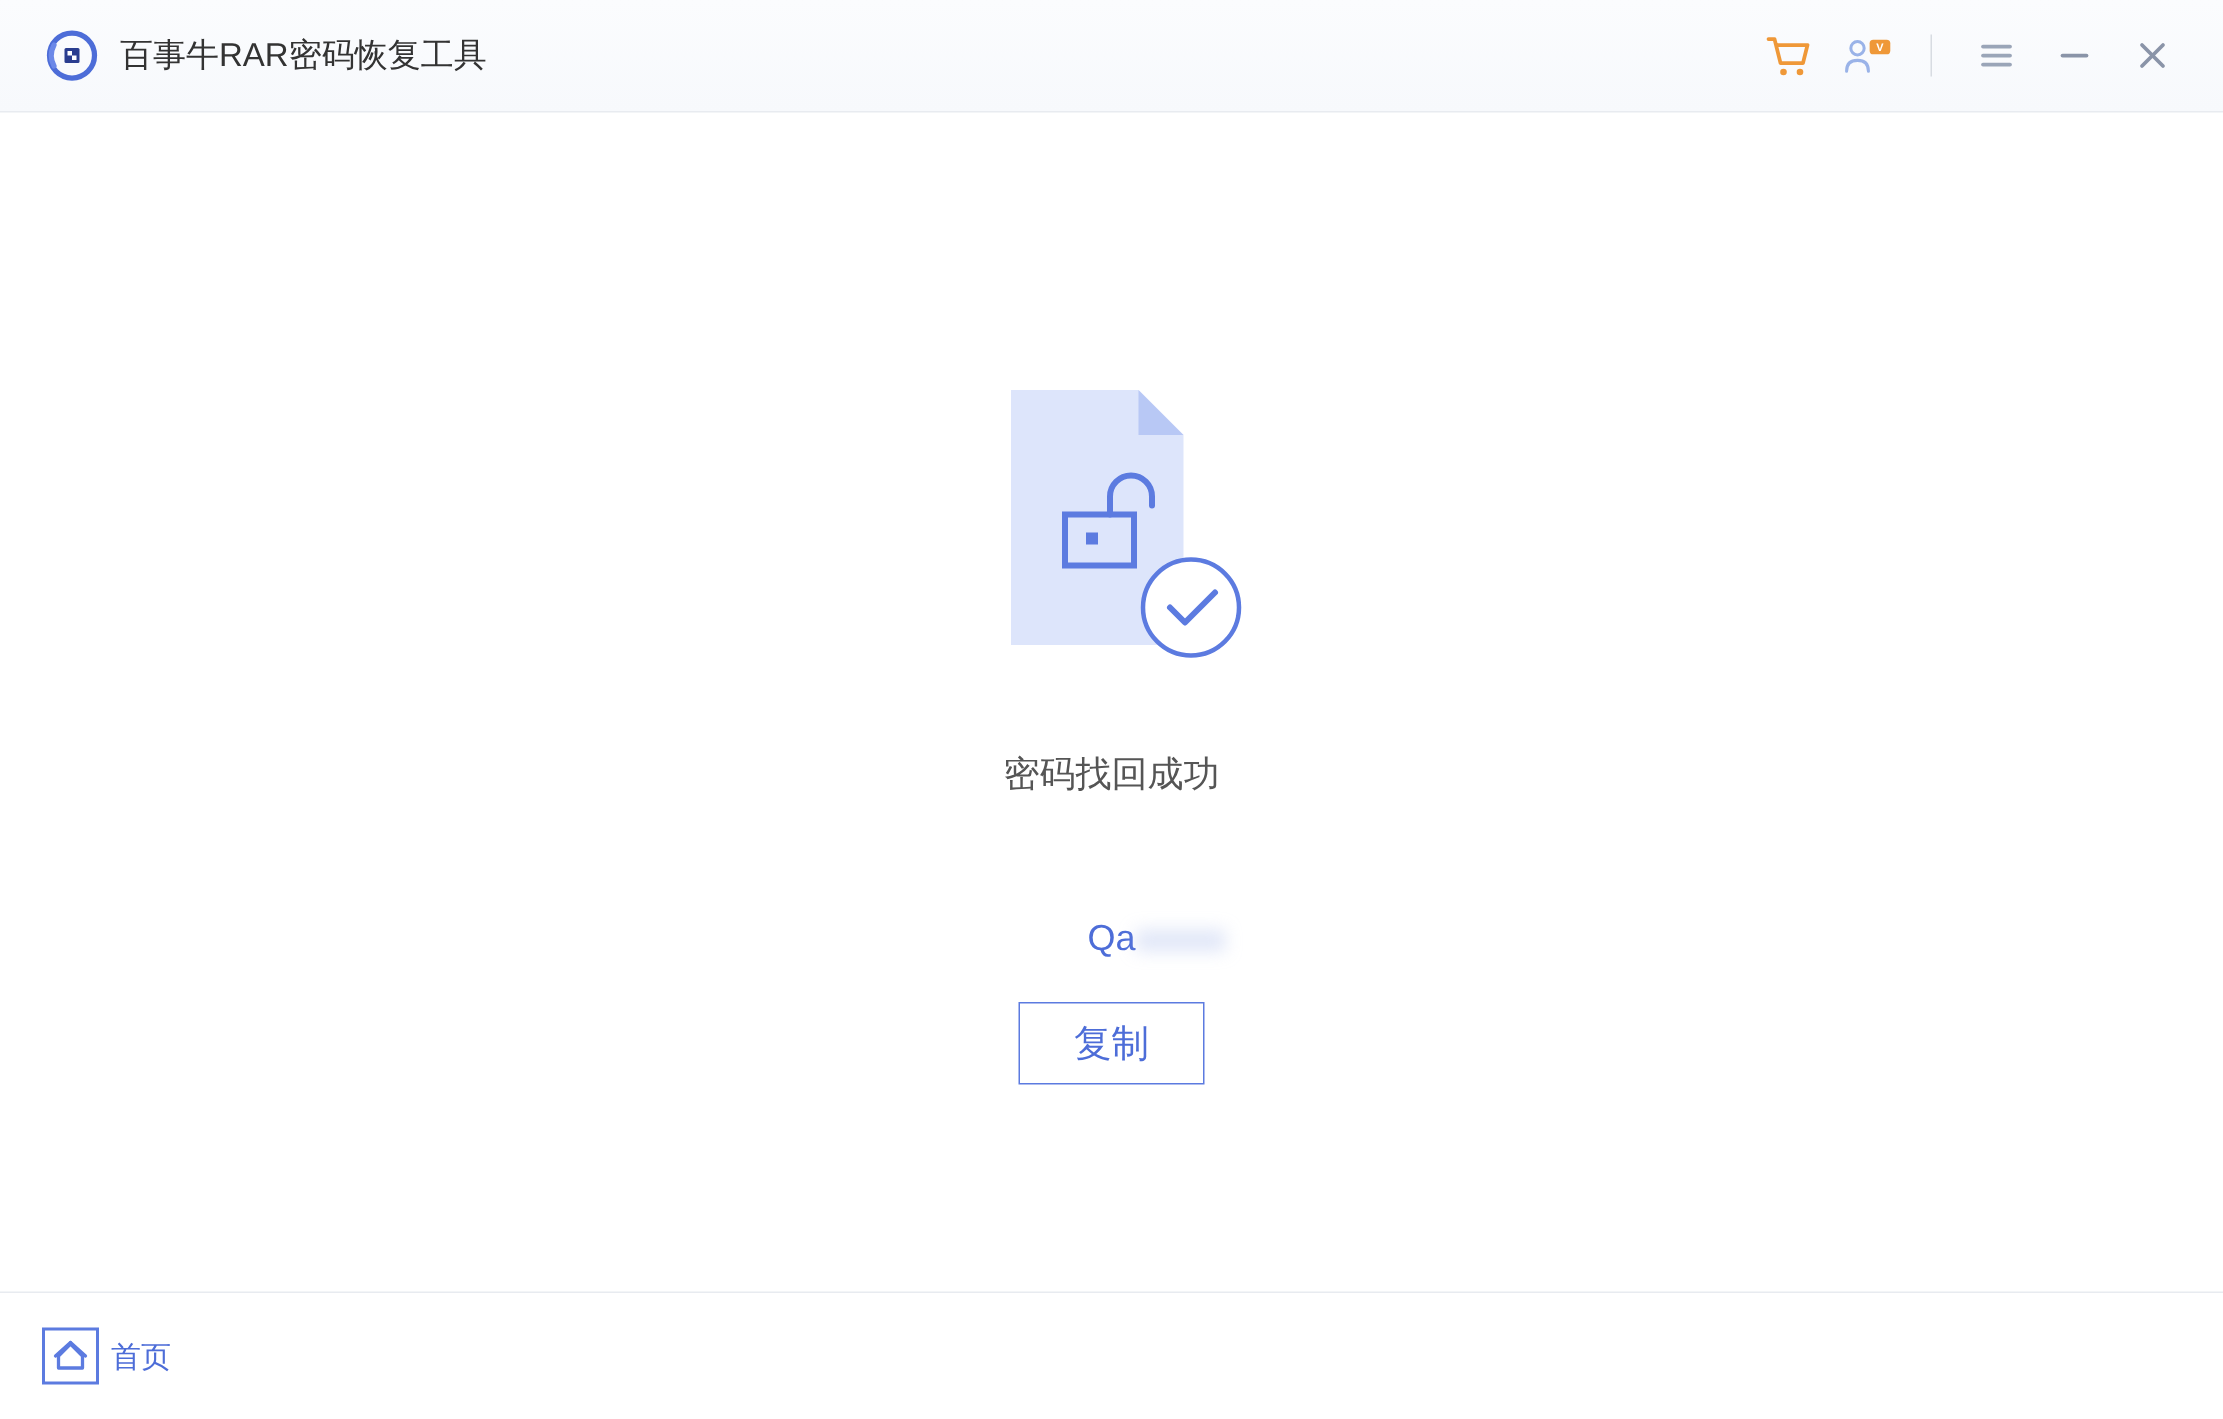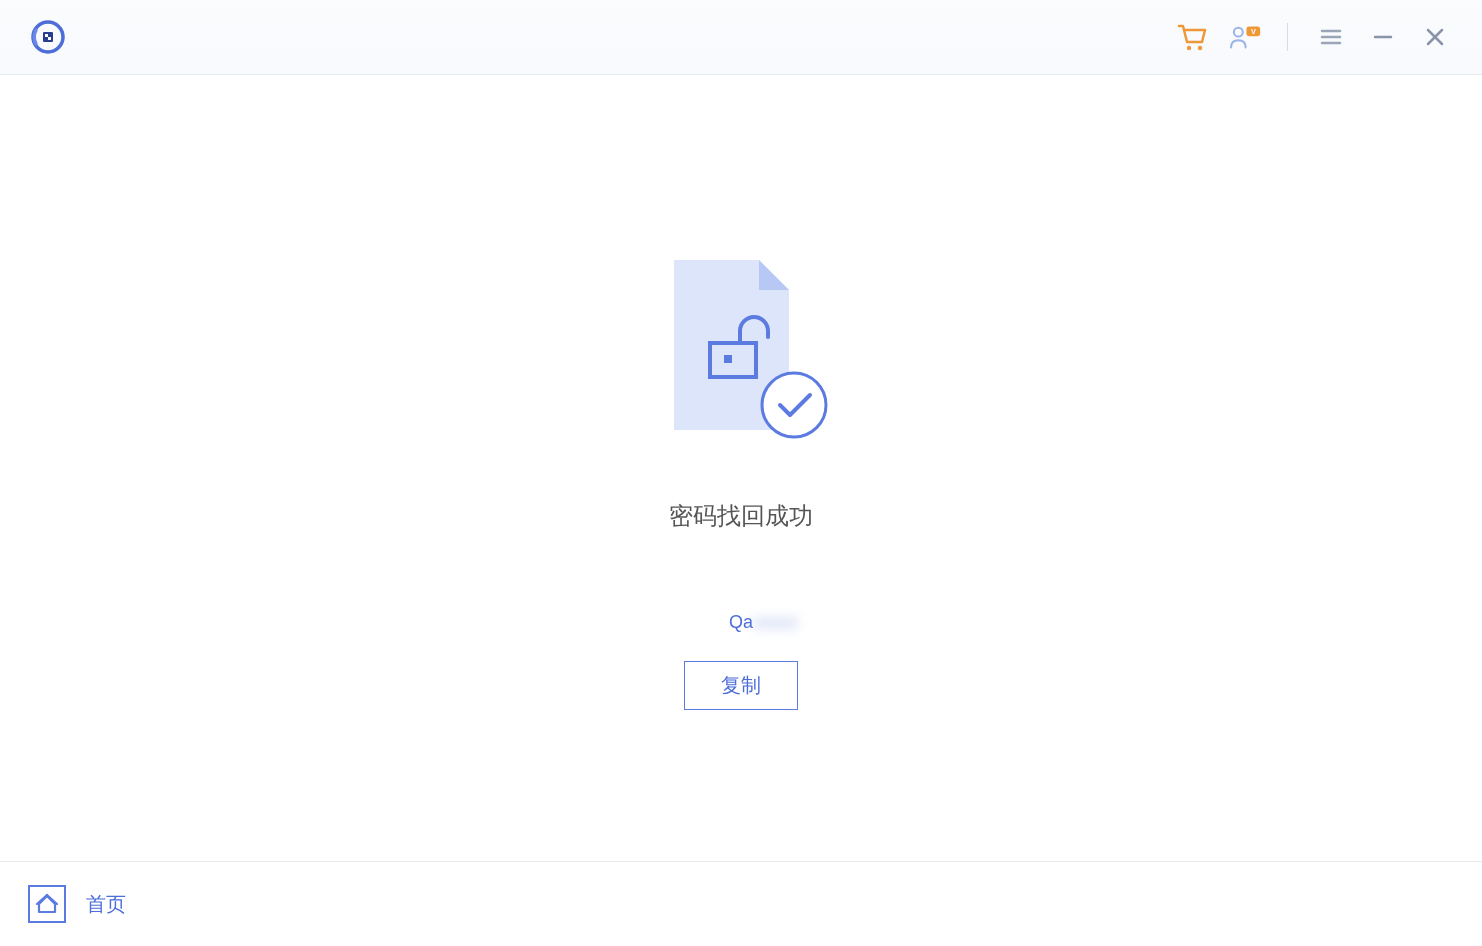--- a/index.html
+++ b/index.html
@@ -71,56 +71,56 @@
       height: 185px;
       position: relative;
       margin-bottom: 60px;
     }
     .success-message {
       font-size: 24px;
       color: #555555;
       margin-bottom: 80px;
     }
     .password-display {
-      font-size: 18px;
+      font-size: 24px;
       color: #4d6dd8;
       margin-bottom: 28px;
       position: relative;
     }
     .password-blur {
       filter: blur(6px);
       position: absolute;
       left: 100%;
       top: 0;
       color: #9cb0e8;
     }
     .copy-button {
       background: #ffffff;
       border: 1.5px solid #5c7be0;
       color: #4d6dd8;
-      font-size: 20px;
+      font-size: 25px;
       padding: 10px 36px;
       cursor: pointer;
       font-family: inherit;
     }
     .footer {
       position: absolute;
       bottom: 0;
       left: 0;
       right: 0;
       height: 85px;
       border-top: 1px solid #e8ebf0;
       display: flex;
       align-items: center;
       padding: 0 28px;
     }
     .home-button {
       display: flex;
       align-items: center;
-      gap: 20px;
+      gap: 8px;
       cursor: pointer;
     }
     .home-icon {
       width: 38px;
       height: 38px;
       border: 2px solid #5c7be0;
       display: flex;
       align-items: center;
       justify-content: center;
     }
@@ -136,20 +136,21 @@
   <div class="header-left">
     <div class="logo">
       <svg width="36" height="36" viewBox="0 0 36 36">
         <circle cx="18" cy="18" r="15" fill="none" stroke="#4d6dd8" stroke-width="3.5"></circle>
         <path d="M 6 11 A 15 15 0 0 0 6 25" fill="none" stroke="#6b88e8" stroke-width="3.5" stroke-linecap="round"></path>
         <rect x="13" y="13" width="10" height="10" fill="#2a3d8f" rx="1"></rect>
         <rect x="15" y="15" width="3" height="3" fill="#ffffff"></rect>
         <rect x="18" y="18" width="3" height="3" fill="#ffffff"></rect>
       </svg>
     </div>
+    <div class="app-title">百事牛RAR密码恢复工具</div>
   </div>
   <div class="header-right">
     <div class="header-icon">
       <svg width="34" height="34" viewBox="0 0 34 34">
         <path d="M 4 6 L 8 6 L 12 22 L 27 22 L 30 10 L 10 10" fill="none" stroke="#ef9838" stroke-width="2.5" stroke-linecap="round" stroke-linejoin="round"></path>
         <circle cx="14" cy="28" r="2.2" fill="#ef9838"></circle>
         <circle cx="25" cy="28" r="2.2" fill="#ef9838"></circle>
       </svg>
     </div>
     <div class="header-icon">

